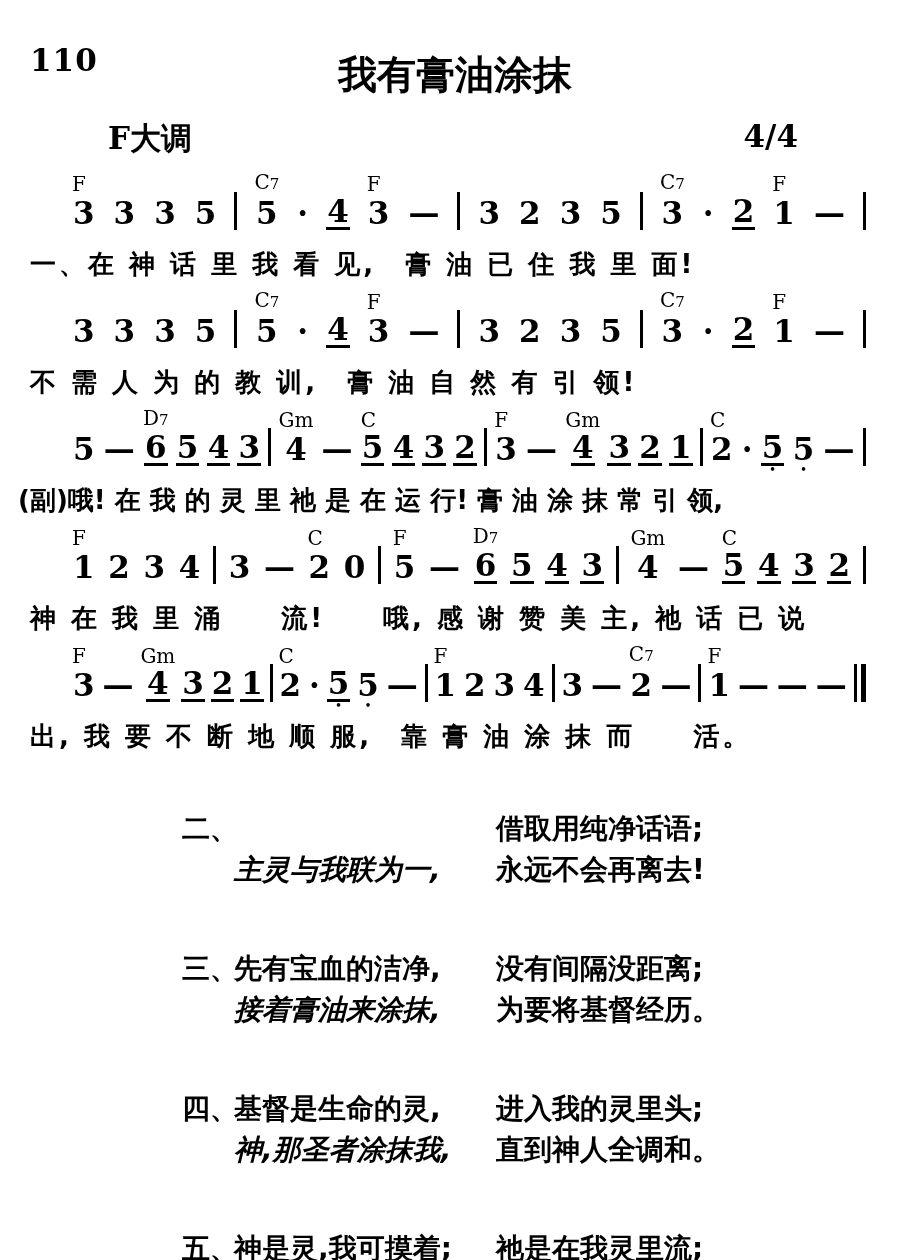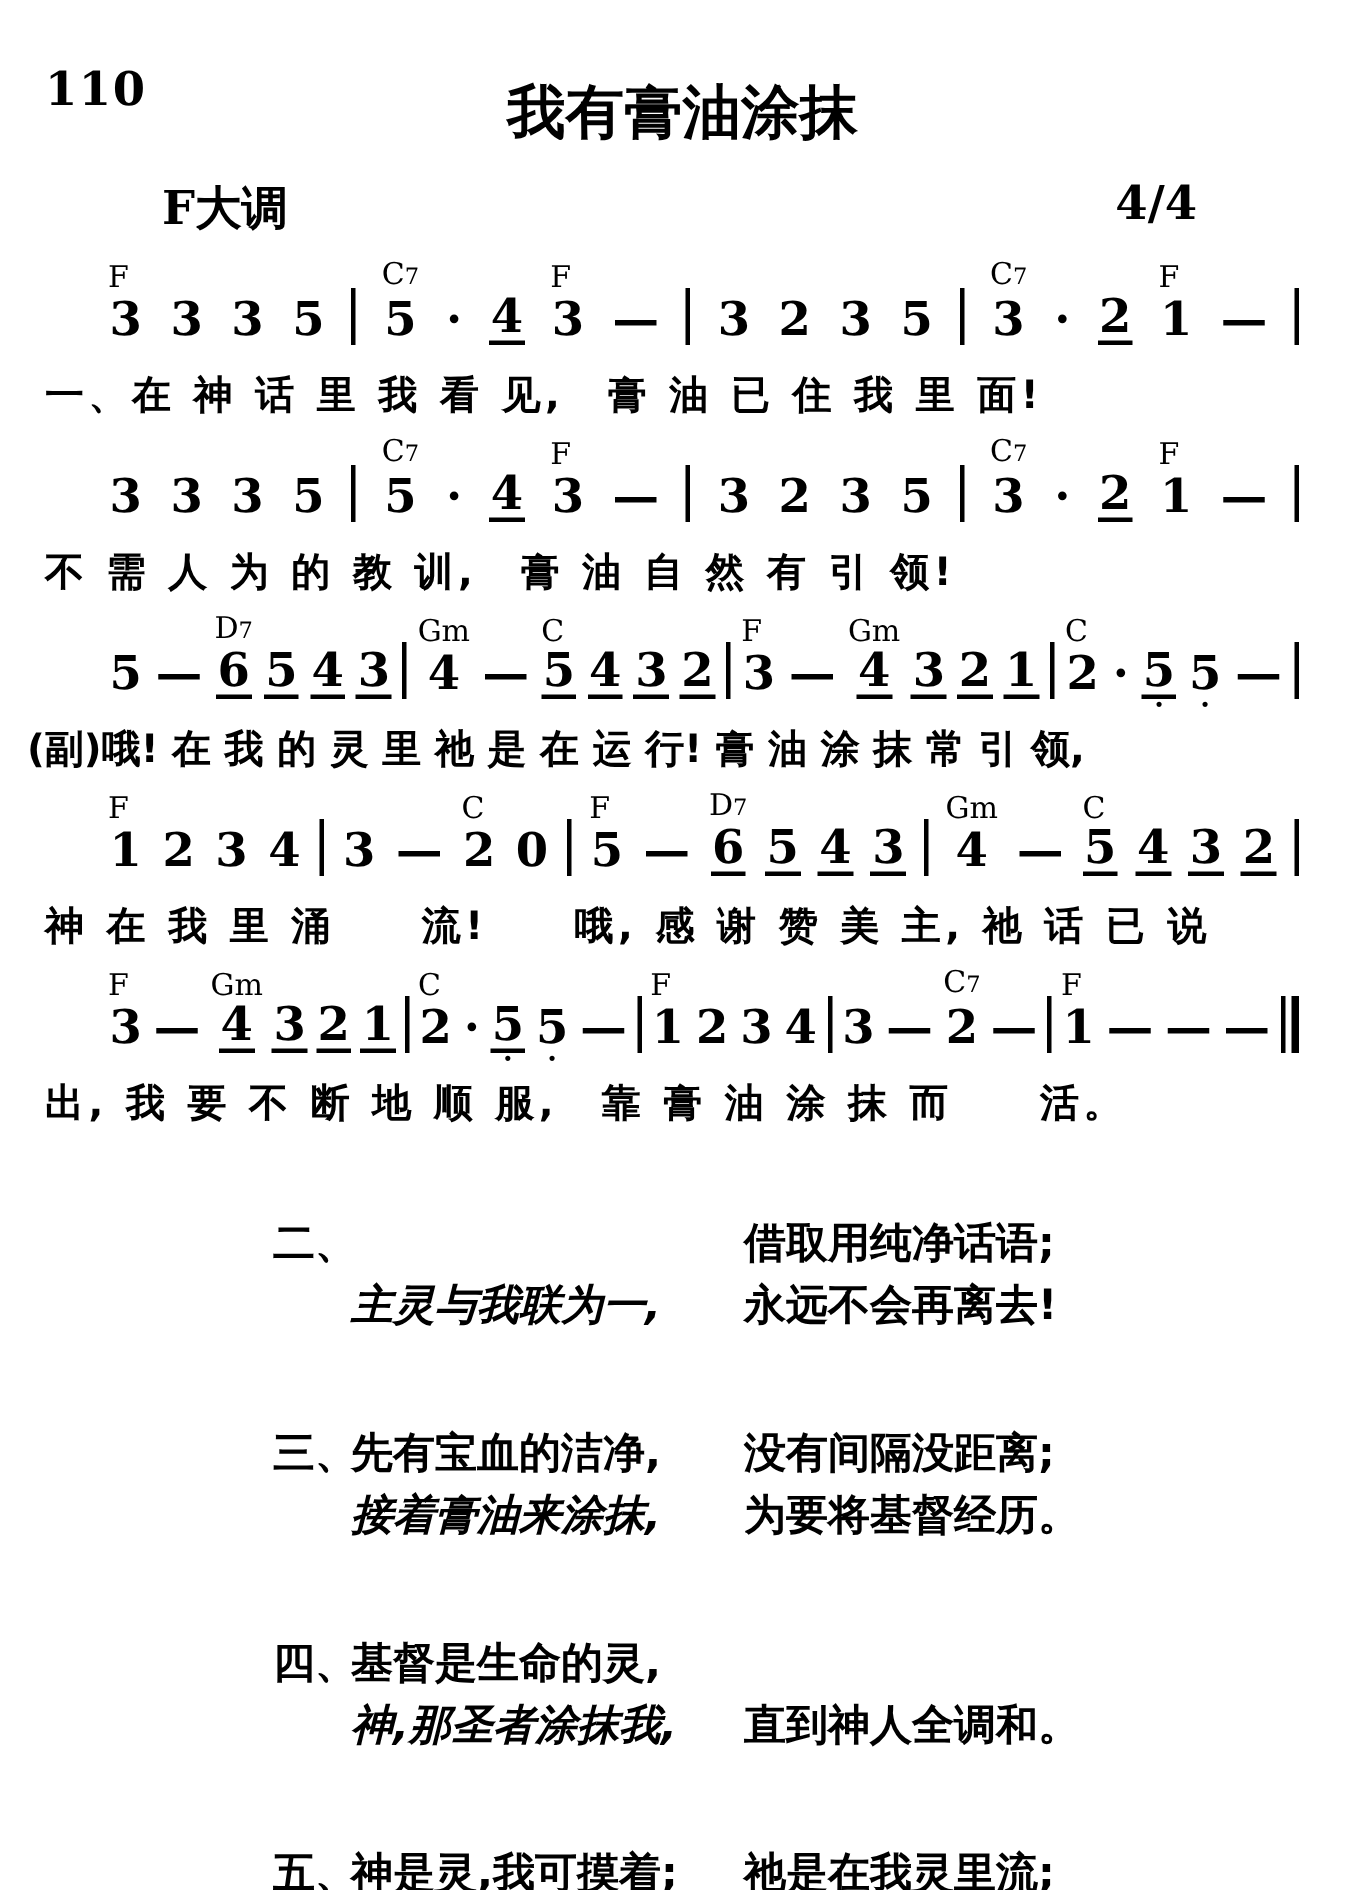--- a/index.html
+++ b/index.html
@@ -776,20 +776,21 @@
     <div class="verse">
       <div class="vnum">三、</div>
       <div class="vl1">先有宝血的洁净,</div>
       <div class="vr1">没有间隔没距离;</div>
       <div class="vl2">接着膏油来涂抹,</div>
       <div class="vr2">为要将基督经历。</div>
     </div>
     <div class="verse">
       <div class="vnum">四、</div>
       <div class="vl1">基督是生命的灵,</div>
+      <div class="vr1">进入我的灵里头;</div>
       <div class="vl2">神,那圣者涂抹我,</div>
       <div class="vr2">直到神人全调和。</div>
     </div>
     <div class="verse">
       <div class="vnum">五、</div>
       <div class="vl1">神是灵,我可摸着;</div>
       <div class="vr1">祂是在我灵里流;</div>
       <div class="vl2">更深、更广、更丰盛;</div>
       <div class="vr2">膏油叫我认识神!</div>
     </div>

